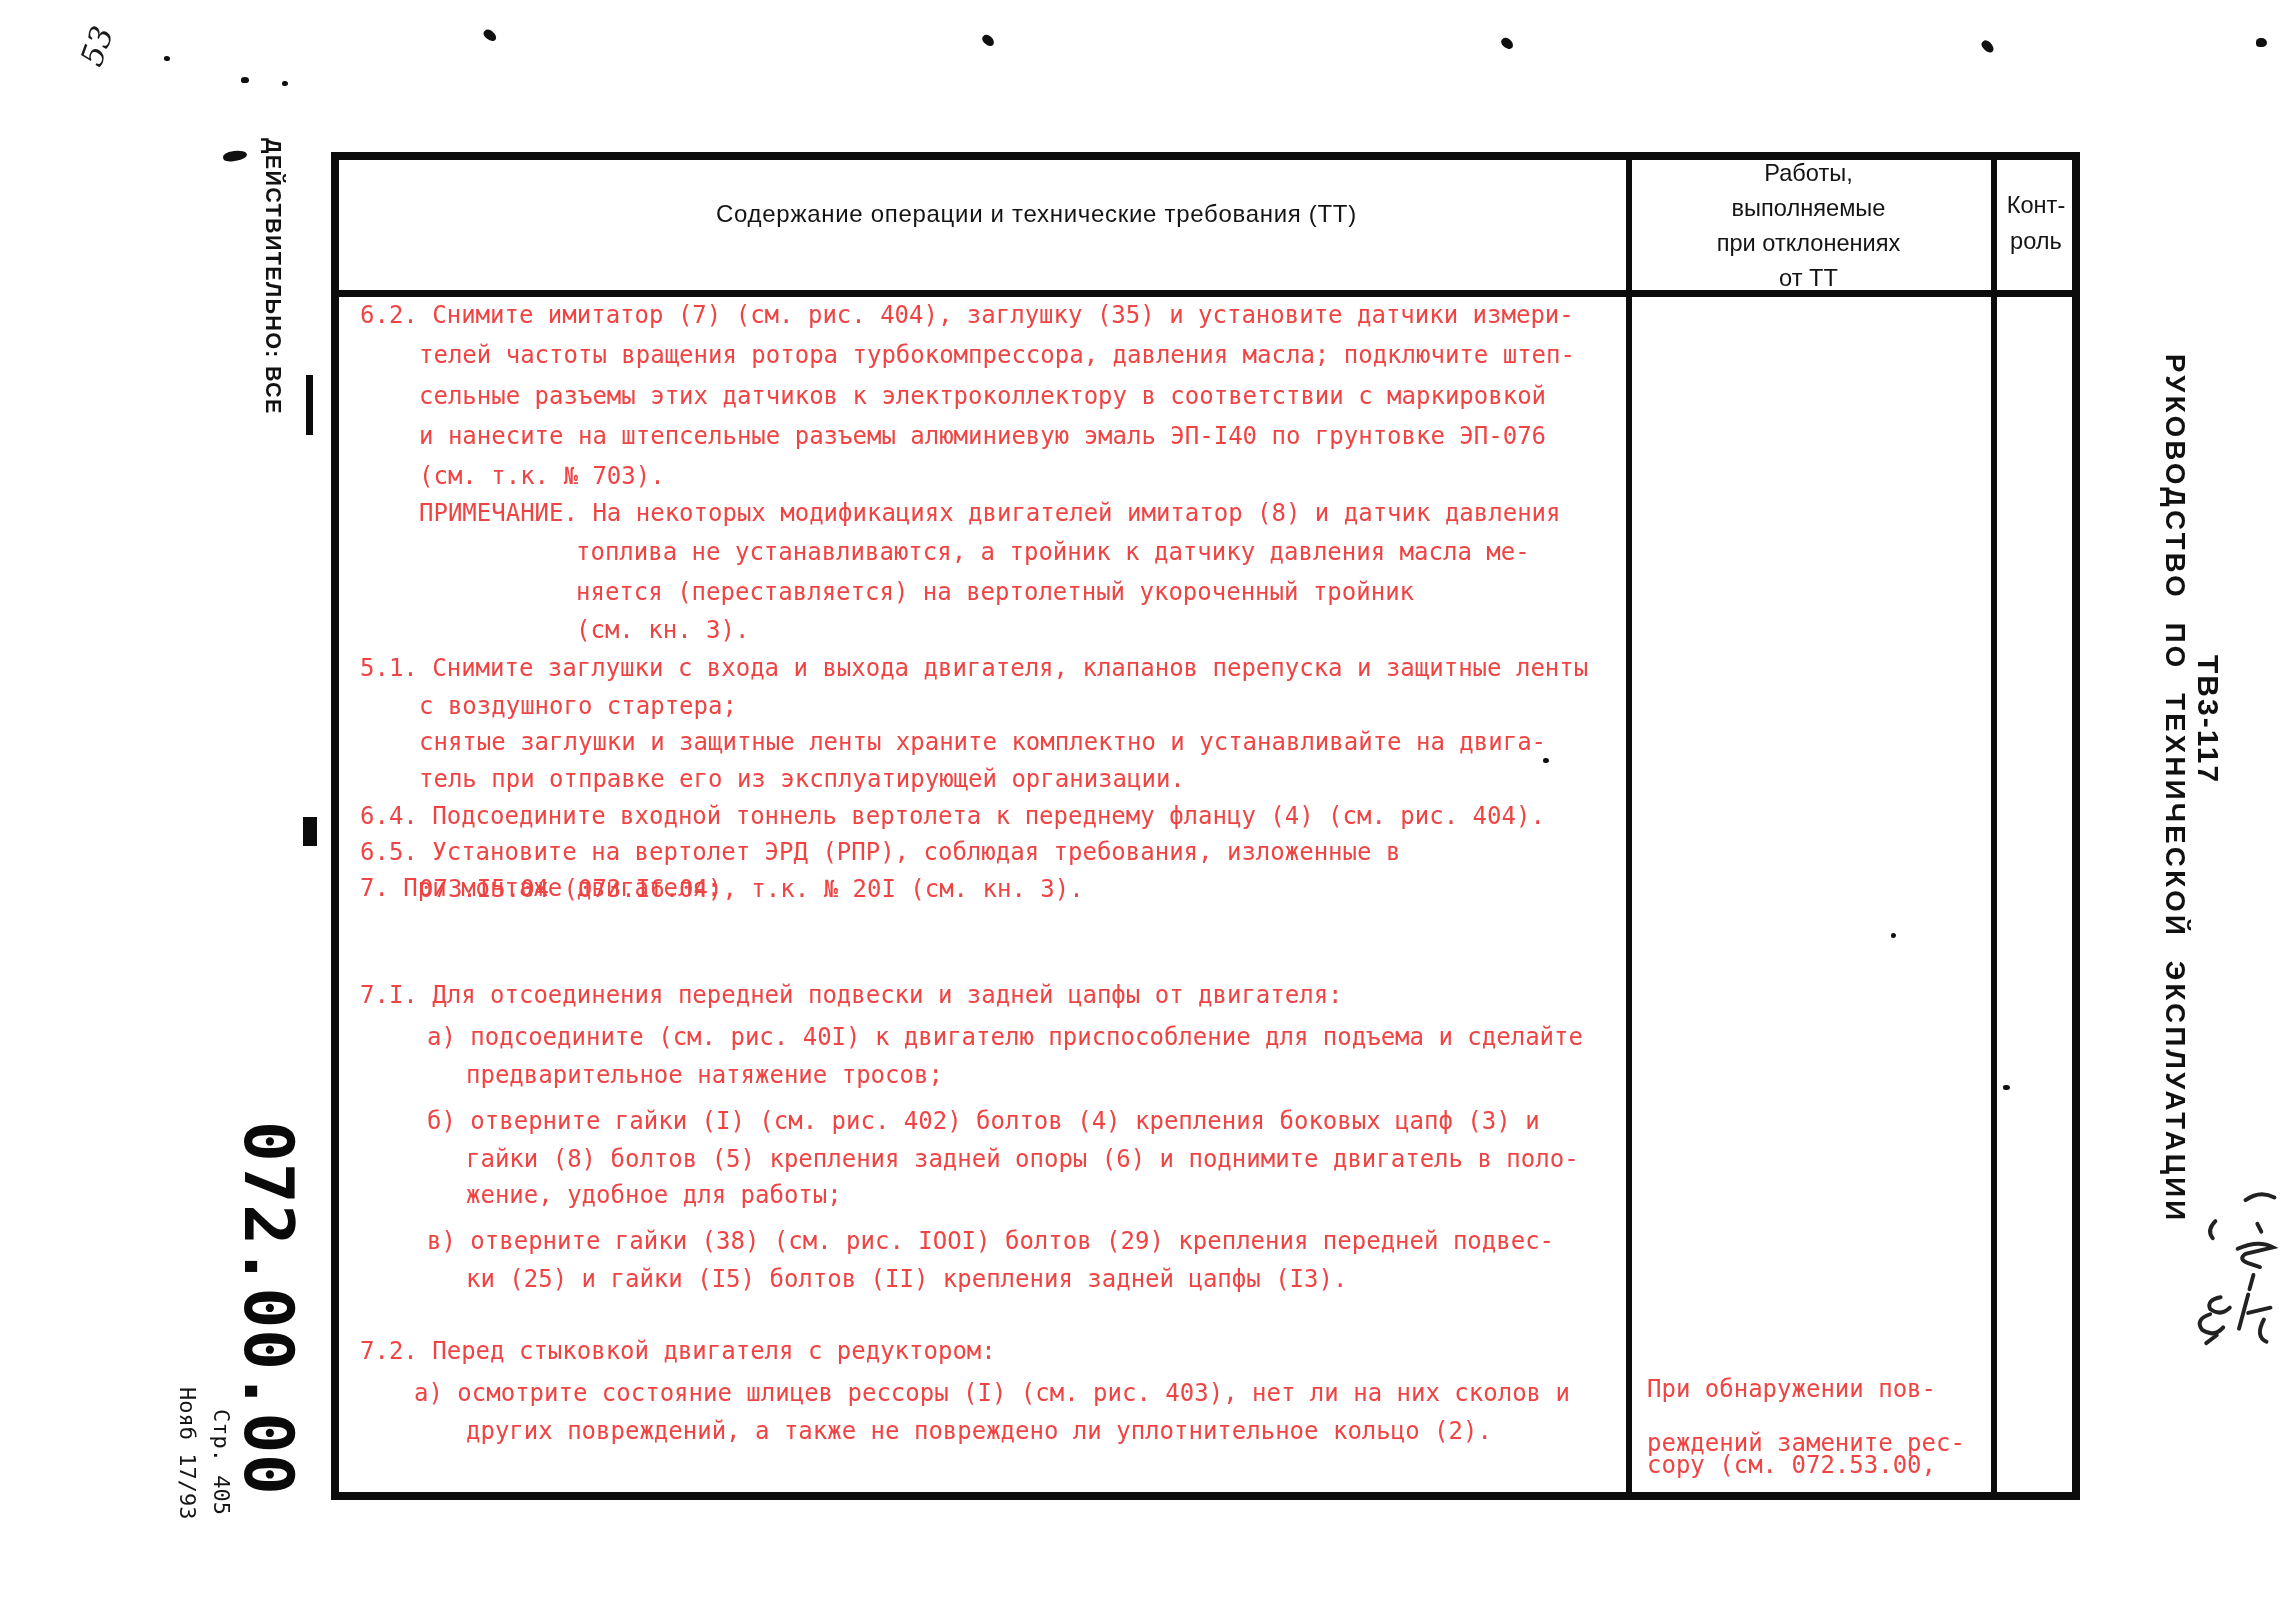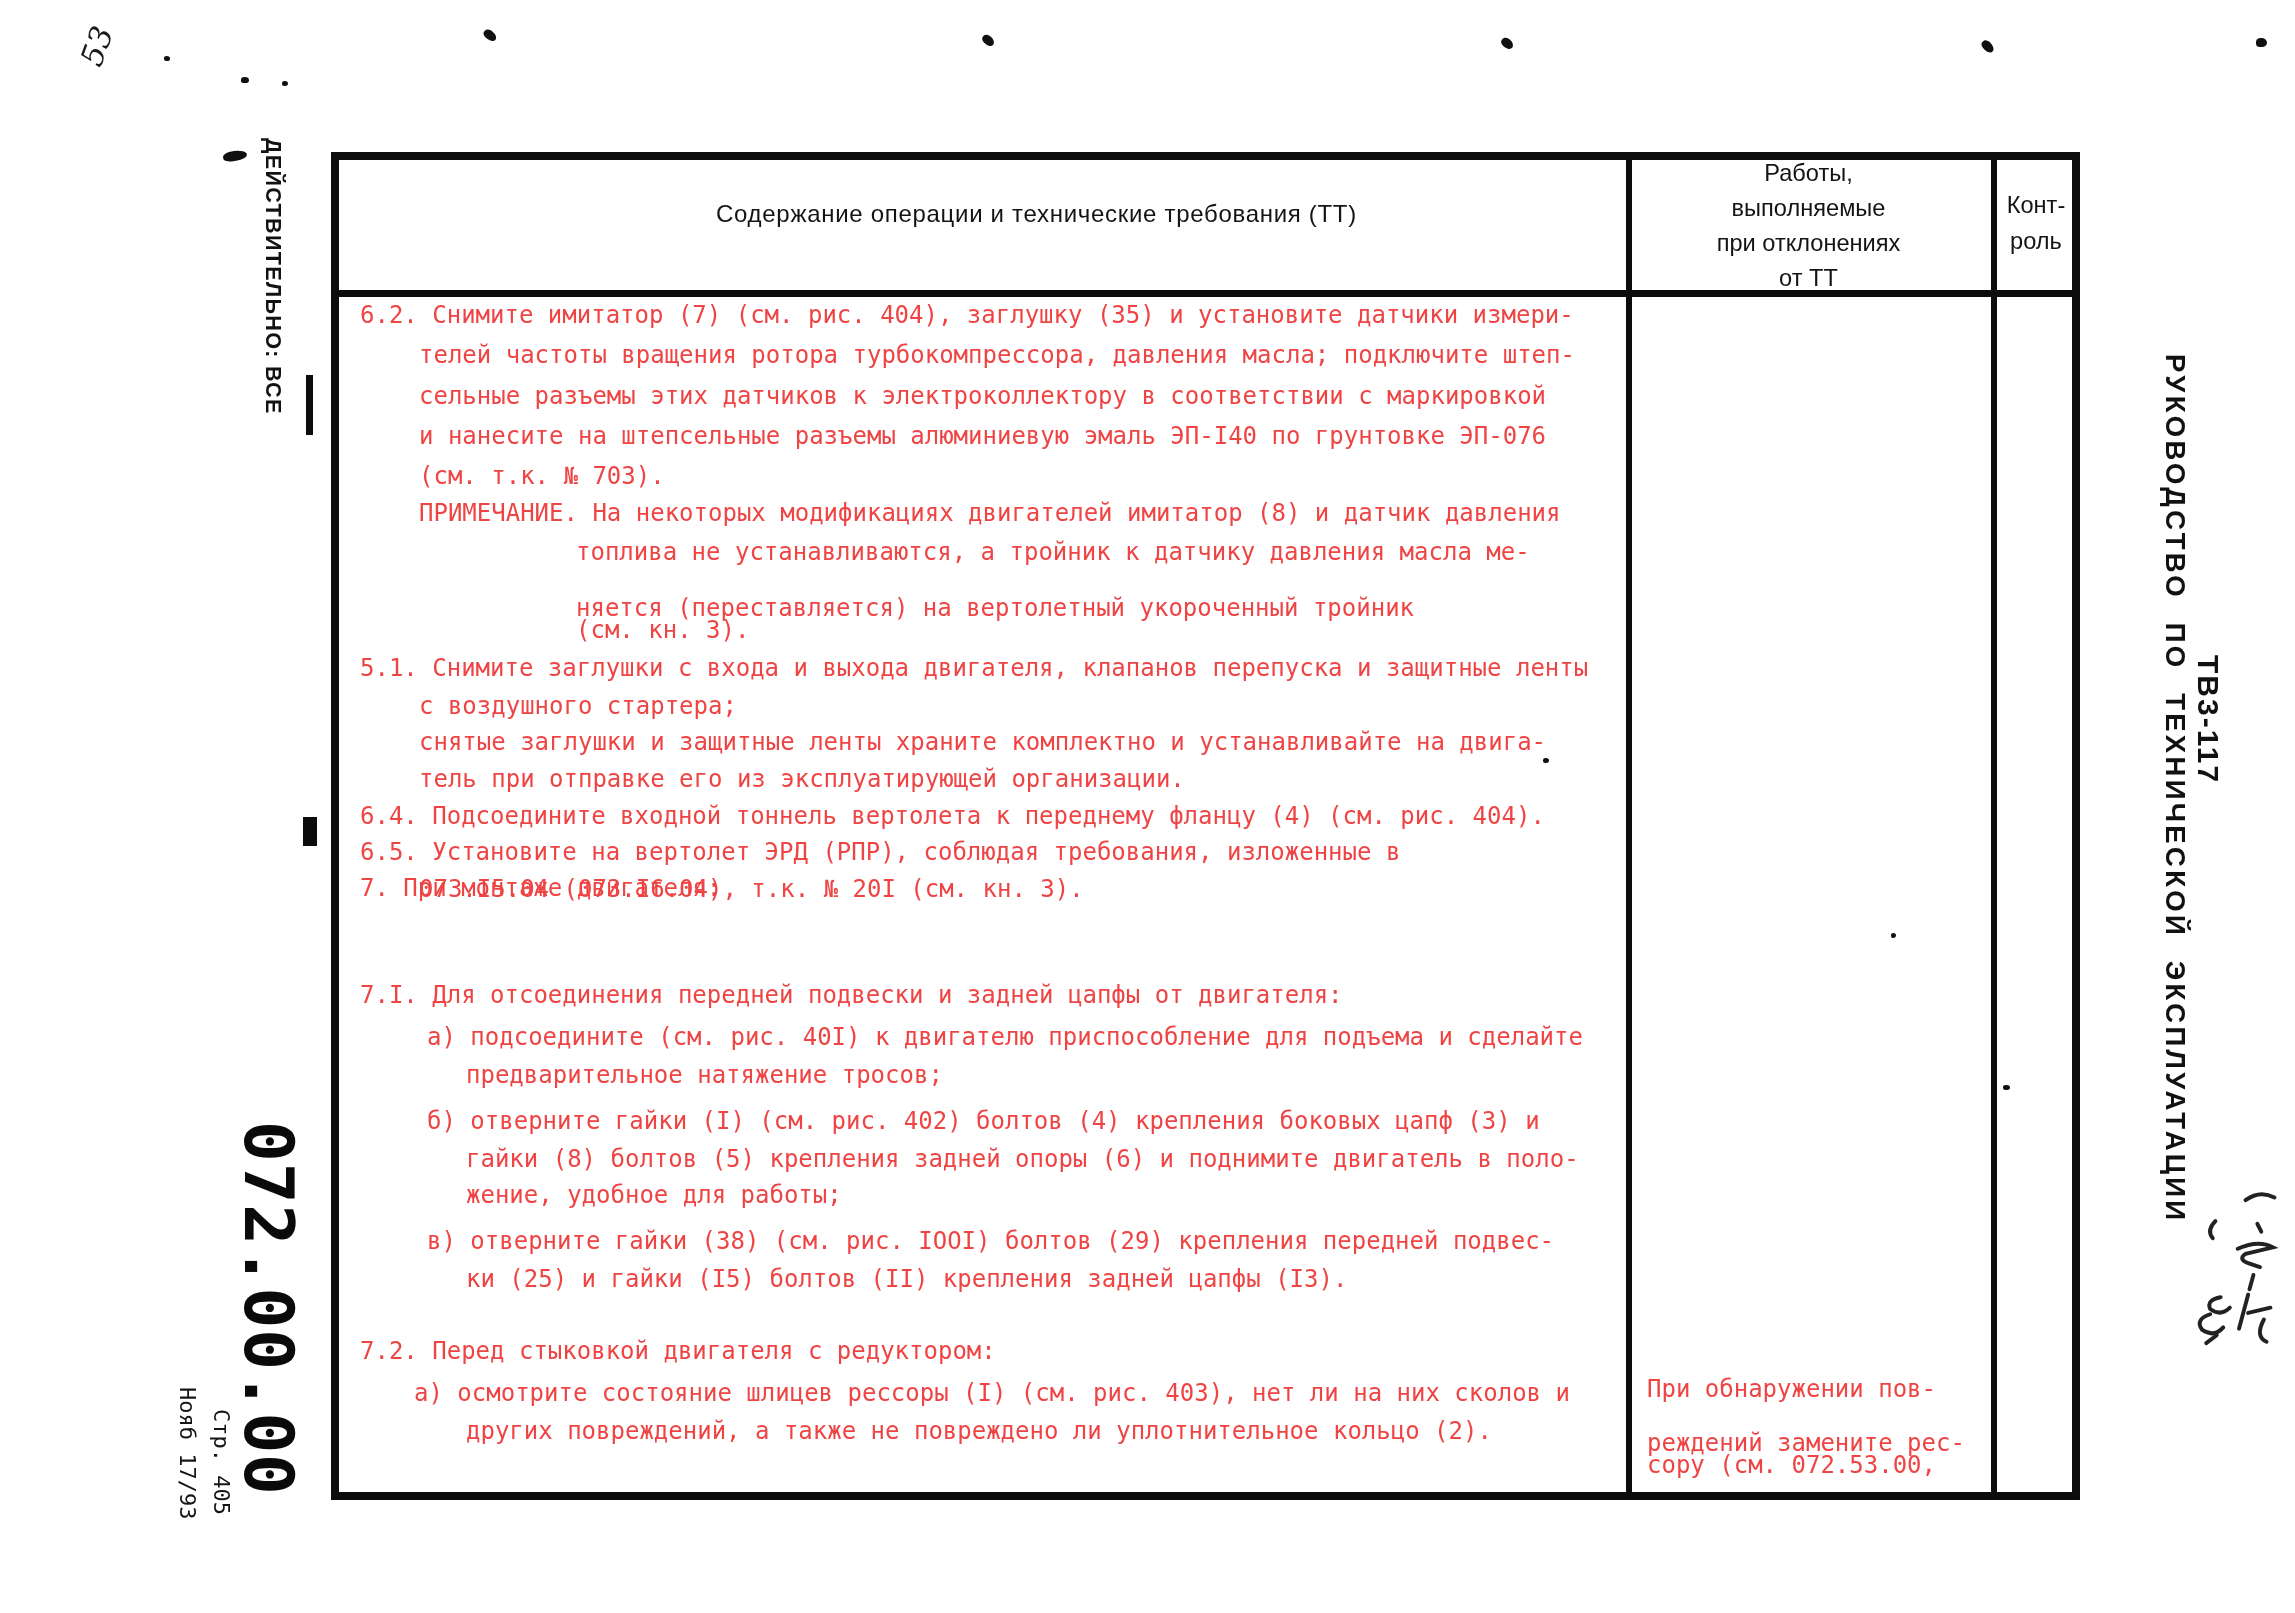--- a/index.html
+++ b/index.html
@@ -92,21 +92,21 @@
   </div>
 
   <div id="op-lines">
       <div class="tline" style="left: 360px; top: 301px;">6.2. Снимите имитатор (7) (см. рис. 404), заглушку (35) и установите датчики измери-</div>
       <div class="tline" style="left: 419px; top: 341px;">телей частоты вращения ротора турбокомпрессора, давления масла; подключите штеп-</div>
       <div class="tline" style="left: 419px; top: 382px;">сельные разъемы этих датчиков к электроколлектору в соответствии с маркировкой</div>
       <div class="tline" style="left: 419px; top: 422px;">и нанесите на штепсельные разъемы алюминиевую эмаль ЭП-I40 по грунтовке ЭП-076</div>
       <div class="tline" style="left: 419px; top: 462px;">(см. т.к. № 703).</div>
       <div class="tline" style="left: 419px; top: 499px;">ПРИМЕЧАНИЕ. На некоторых модификациях двигателей имитатор (8) и датчик давления</div>
       <div class="tline" style="left: 576px; top: 538px;">топлива не устанавливаются, а тройник к датчику давления масла ме-</div>
-      <div class="tline" style="left: 576px; top: 594px;">няется (переставляется) на вертолетный укороченный тройник</div>
+      <div class="tline" style="left: 576px; top: 578px;">няется (переставляется) на вертолетный укороченный тройник</div>
       <div class="tline" style="left: 576px; top: 616px;">(см. кн. 3).</div>
       <div class="tline" style="left: 360px; top: 654px;">5.1. Снимите заглушки с входа и выхода двигателя, клапанов перепуска и защитные ленты</div>
       <div class="tline" style="left: 419px; top: 692px;">с воздушного стартера;</div>
       <div class="tline" style="left: 419px; top: 728px;">снятые заглушки и защитные ленты храните комплектно и устанавливайте на двига-</div>
       <div class="tline" style="left: 419px; top: 765px;">тель при отправке его из эксплуатирующей организации.</div>
       <div class="tline" style="left: 360px; top: 802px;">6.4. Подсоедините входной тоннель вертолета к переднему фланцу (4) (см. рис. 404).</div>
       <div class="tline" style="left: 360px; top: 838px;">6.5. Установите на вертолет ЭРД (РПР), соблюдая требования, изложенные в</div>
       <div class="tline" style="left: 419px; top: 875px;">073.I5.04 (073.I6.04), т.к. № 20I (см. кн. 3).</div>
       <div class="tline" style="left: 360px; top: 874px;">7. При монтаже двигателя:</div>
       <div class="tline" style="left: 360px; top: 981px;">7.I. Для отсоединения передней подвески и задней цапфы от двигателя:</div>

